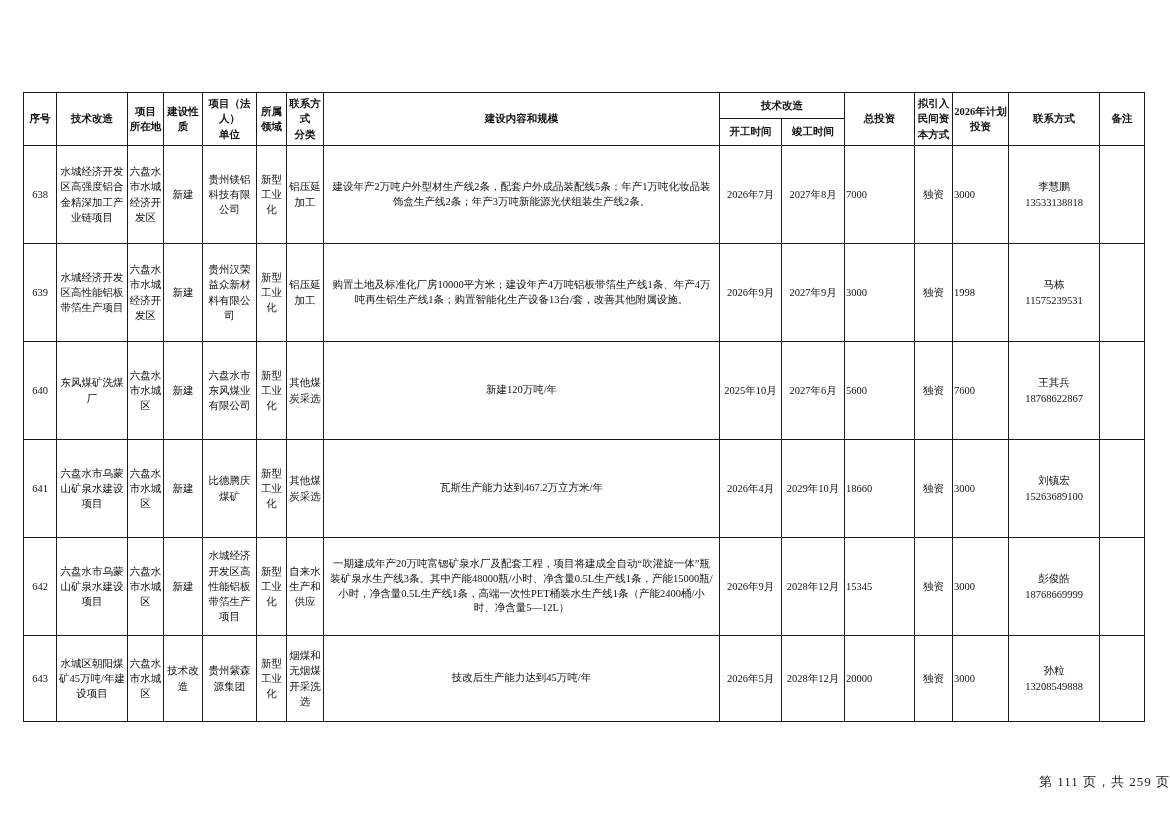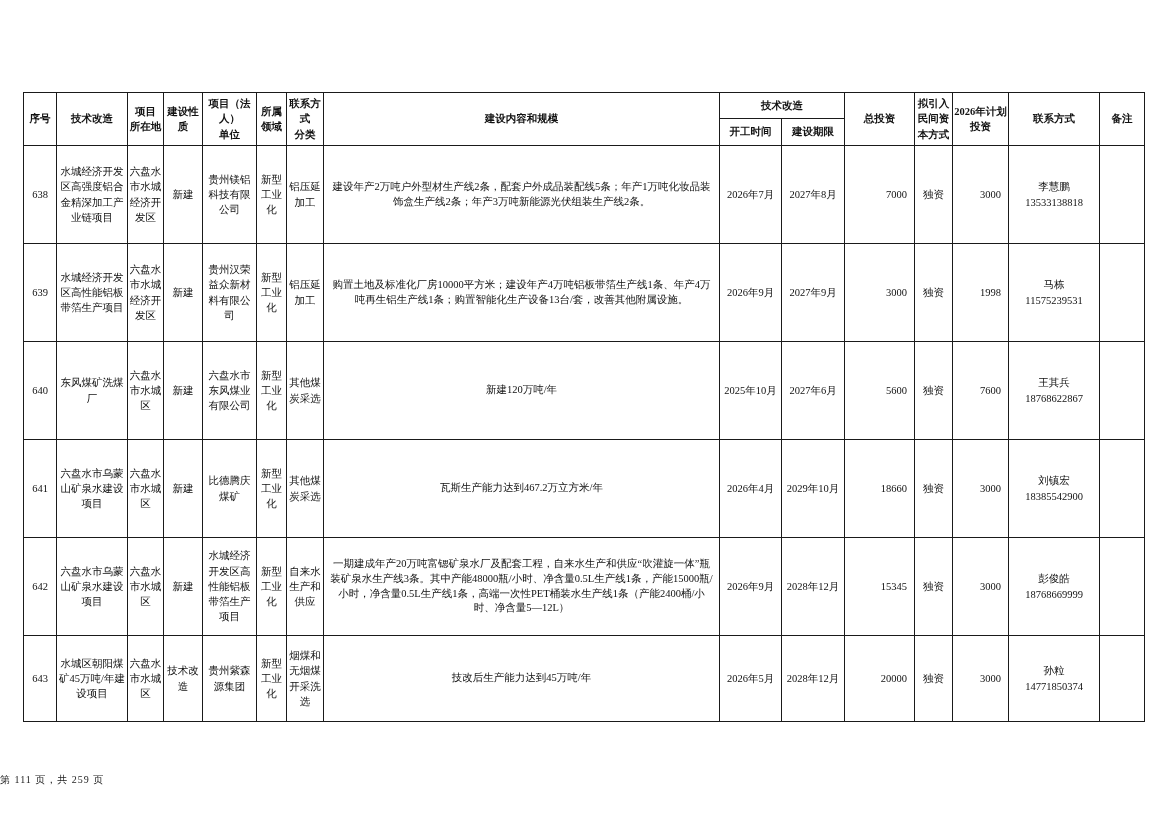--- a/index.html
+++ b/index.html
@@ -35,28 +35,28 @@
     font-weight: bold;
     text-align: center;
     padding: 1px 1px;
   }
   thead tr.h1 { height: 26px; }
   thead tr.h2 { height: 27px; }
   tbody tr { height: 98px; }
   tbody tr:last-child { height: 86px; }
   td.tc { text-align: center; padding: 2px 1px; }
   td.tl { text-align: center; padding: 2px 6px; line-height: 1.42; }
-  td.tr-num { text-align: right; padding: 2px 7px 2px 1px; }
+  td.tr-num { text-align: left; padding: 2px 7px 2px 1px; }
   .footer {
     position: absolute;
     left: 0;
     top: 773px;
     width: 100%;
-    text-align: left;
-    font-size: 10px;
+    text-align: right;
+    font-size: 13px;
     color: #222222;
     letter-spacing: 1px;
   }
 </style>
 </head>
 <body>
 
 <div class="page">
 
   <table class="projects">
@@ -93,21 +93,21 @@
         <th rowspan="2">建设内容和规模</th>
         <th colspan="2">技术改造</th>
         <th rowspan="2">总投资</th>
         <th rowspan="2">拟引入民间资本方式</th>
         <th rowspan="2">2026年计划投资</th>
         <th rowspan="2">联系方式</th>
         <th rowspan="2">备注</th>
       </tr>
       <tr class="h2">
         <th>开工时间</th>
-        <th>建设期限</th>
+        <th>竣工时间</th>
       </tr>
     </thead>
     <tbody>
   <tr>
     <td class="tc">638</td>
     <td class="tc">水城经济开发区高强度铝合金精深加工产业链项目</td>
     <td class="tc">六盘水市水城经济开发区</td>
     <td class="tc">新建</td>
     <td class="tc">贵州镁铝科技有限公司</td>
     <td class="tc">新型工业化</td>
@@ -169,33 +169,33 @@
     <td class="tc">比德腾庆煤矿</td>
     <td class="tc">新型工业化</td>
     <td class="tc">其他煤炭采选</td>
     <td class="tl">瓦斯生产能力达到467.2万立方米/年</td>
     <td class="tc">2026年4月</td>
     <td class="tc">2029年10月</td>
     <td class="tr-num">18660</td>
     <td class="tc">独资</td>
     <td class="tr-num">3000</td>
     <td class="tc">刘镇宏
-18385542900</td>
+15263689100</td>
     <td class="tc"></td>
   </tr>
 
   <tr>
     <td class="tc">642</td>
     <td class="tc">六盘水市乌蒙山矿泉水建设项目</td>
     <td class="tc">六盘水市水城区</td>
     <td class="tc">新建</td>
     <td class="tc">水城经济开发区高性能铝板带箔生产项目</td>
     <td class="tc">新型工业化</td>
     <td class="tc">自来水生产和供应</td>
-    <td class="tl">一期建成年产20万吨富锶矿泉水厂及配套工程，自来水生产和供应“吹灌旋一体”瓶装矿泉水生产线3条。其中产能48000瓶/小时、净含量0.5L生产线1条，产能15000瓶/小时，净含量0.5L生产线1条，高端一次性PET桶装水生产线1条（产能2400桶/小时、净含量5—12L）</td>
+    <td class="tl">一期建成年产20万吨富锶矿泉水厂及配套工程，项目将建成全自动“吹灌旋一体”瓶装矿泉水生产线3条。其中产能48000瓶/小时、净含量0.5L生产线1条，产能15000瓶/小时，净含量0.5L生产线1条，高端一次性PET桶装水生产线1条（产能2400桶/小时、净含量5—12L）</td>
     <td class="tc">2026年9月</td>
     <td class="tc">2028年12月</td>
     <td class="tr-num">15345</td>
     <td class="tc">独资</td>
     <td class="tr-num">3000</td>
     <td class="tc">彭俊皓
 18768669999</td>
     <td class="tc"></td>
   </tr>
 
@@ -207,21 +207,21 @@
     <td class="tc">贵州紫森源集团</td>
     <td class="tc">新型工业化</td>
     <td class="tc">烟煤和无烟煤开采洗选</td>
     <td class="tl">技改后生产能力达到45万吨/年</td>
     <td class="tc">2026年5月</td>
     <td class="tc">2028年12月</td>
     <td class="tr-num">20000</td>
     <td class="tc">独资</td>
     <td class="tr-num">3000</td>
     <td class="tc">孙粒
-14771850374</td>
+13208549888</td>
     <td class="tc"></td>
   </tr>
 </tbody>
   </table>
 
   <div class="footer">第 111 页，共 259 页</div>
 
 </div>
 
 </body></html>

